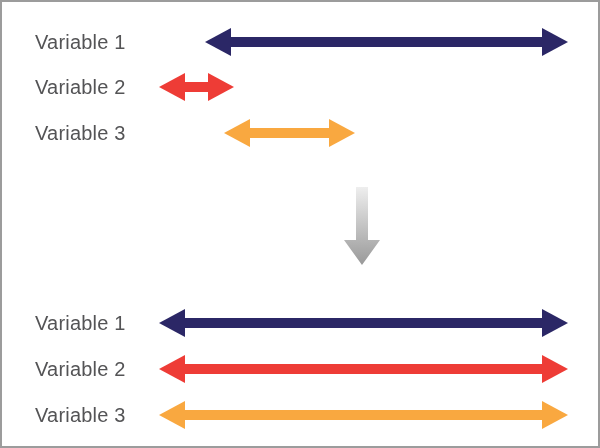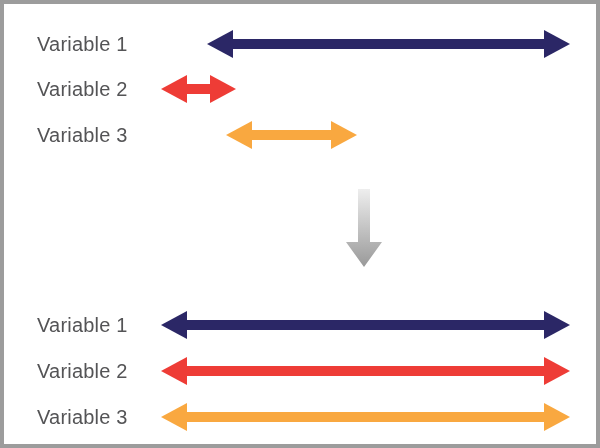--- a/index.html
+++ b/index.html
@@ -6,21 +6,21 @@
     margin: 0;
     padding: 0;
     background: #ffffff;
     font-family: "Liberation Sans", sans-serif;
   }
   .frame {
     position: relative;
     width: 600px;
     height: 448px;
     box-sizing: border-box;
-    border: 4px solid #3b82f6;
+    border: 2px solid #3b82f6;
     background: #ffffff;
     overflow: hidden;
   }
   .section {
     position: absolute;
     left: 0; top: 0;
     width: 100%; height: 100%;
     pointer-events: none;
   }
   .var-label {

